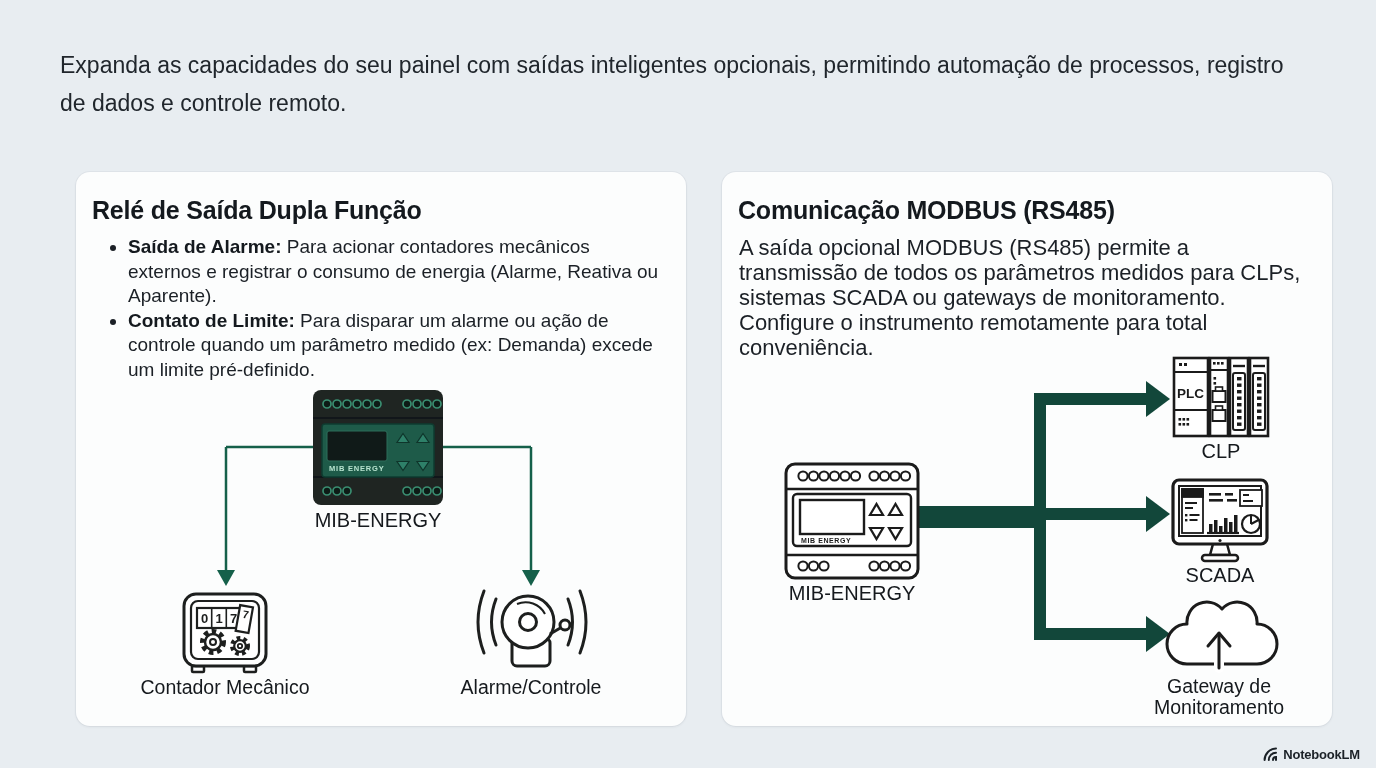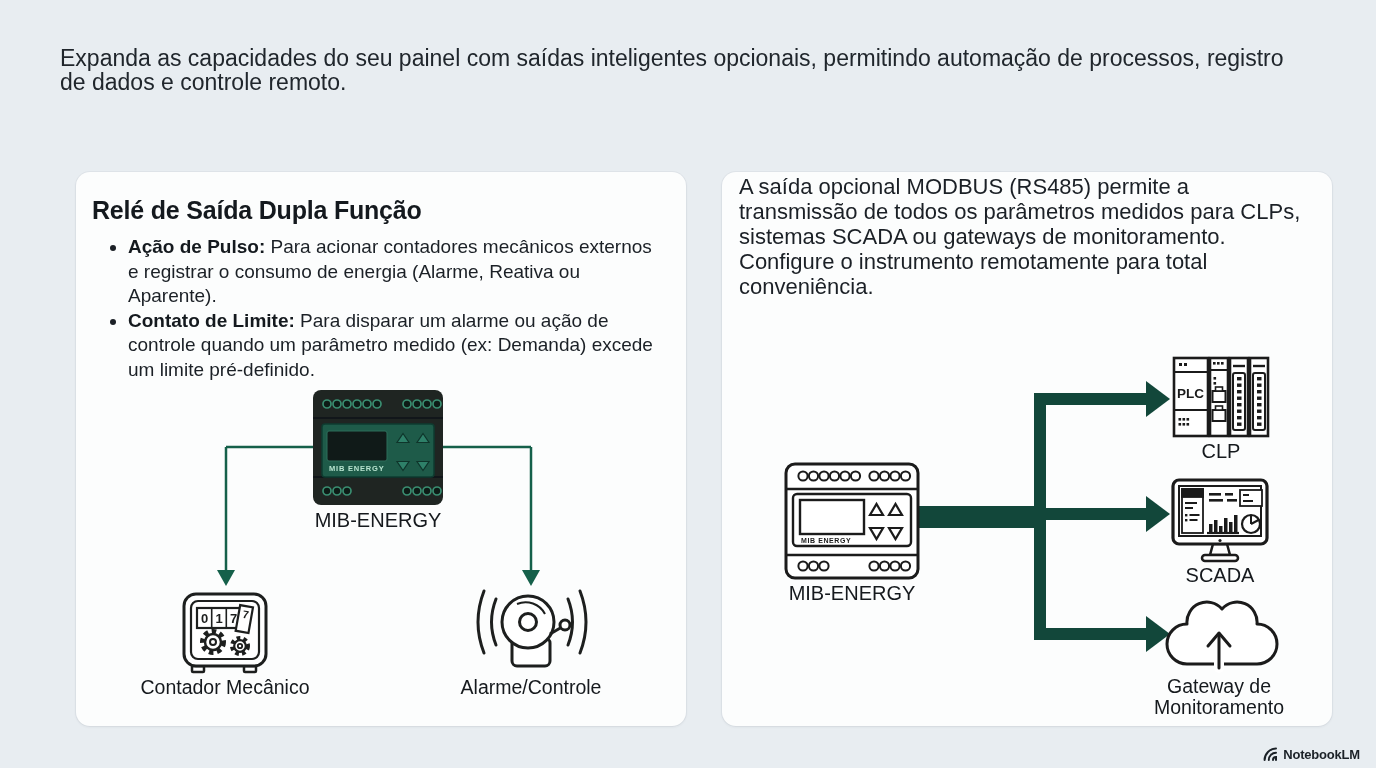--- a/index.html
+++ b/index.html
@@ -8,21 +8,21 @@
     background:#e8edf1;
     font-family:"Liberation Sans",sans-serif;
     color:#171c21;
   }
   .header{position:absolute;left:60px;top:34px;width:1262px;}
   .title{
     margin:0;font-size:43px;line-height:48px;font-weight:700;
     letter-spacing:-0.6px;color:#15191e;
   }
   .subtitle{
-    margin:12px 0 0 0;font-size:23px;line-height:24px;color:#20262c;
+    margin:12px 0 0 0;font-size:23px;line-height:38px;color:#20262c;
     max-width:1252px;font-weight:400;
   }
   .cards{position:absolute;left:60px;top:172px;display:flex;gap:36px;padding-left:16px;}
   .card{
     width:610px;height:554px;background:#fcfdfd;border-radius:14px;
     position:relative;
     box-shadow:0 1px 3px rgba(25,40,50,.07),0 0 0 1px rgba(25,40,50,.035);
   }
   .card h2{
     margin:24px 16px 10px 16px;font-size:25px;line-height:29px;
@@ -51,21 +51,21 @@
 
 <div class="header">
   <p class="subtitle">Expanda as capacidades do seu painel com saídas inteligentes opcionais, permitindo automação de processos, registro de dados e controle remoto.</p>
 </div>
 
 <div class="cards">
 
   <div class="card">
     <h2>Relé de Saída Dupla Função</h2>
     <ul>
-      <li><b>Ação de Pulso:</b><span> Para acionar contadores mecânicos externos e registrar o consumo de energia (Alarme, Reativa ou Aparente).</span></li>
+      <li><b>Saída de Alarme:</b><span> Para acionar contadores mecânicos externos e registrar o consumo de energia (Alarme, Reativa ou Aparente).</span></li>
       <li><b>Contato de Limite:</b><span> Para disparar um alarme ou ação de controle quando um parâmetro medido (ex: Demanda) excede um limite pré-definido.</span></li>
     </ul>
 
     <svg class="diagram" style="top:208px" width="610" height="340" viewBox="0 0 610 340">
 
       <g stroke="#15604a" stroke-width="2.5" fill="none">
         <path d="M150 67 H455"></path>
         <path d="M150 67 V192"></path>
         <path d="M455 67 V192"></path>
       </g>
@@ -146,20 +146,21 @@
           <path d="M408 211 q-12 31 0 62"></path>
           <path d="M492 219 q9 23 0 46"></path>
           <path d="M504 211 q12 31 0 62"></path>
         </g>
       </g>
       <text class="node-label" x="455" y="314" text-anchor="middle">Alarme/Controle</text>
     </svg>
   </div>
 
   <div class="card">
+    <h2>Comunicação MODBUS (RS485)</h2>
     <p class="body-text">A saída opcional MODBUS (RS485) permite a transmissão de todos os parâmetros medidos para CLPs, sistemas SCADA ou gateways de monitoramento. Configure o instrumento remotamente para total conveniência.</p>
 
     <svg class="diagram" style="top:180px" width="610" height="368" viewBox="0 0 610 368">
 
       <g fill="#12473a">
         <rect x="196" y="154" width="128" height="22"></rect>
         <rect x="312" y="41" width="12" height="247"></rect>
         <rect x="312" y="41" width="113" height="12"></rect>
         <rect x="324" y="156" width="101" height="12"></rect>
         <rect x="312" y="276" width="113" height="12"></rect>

